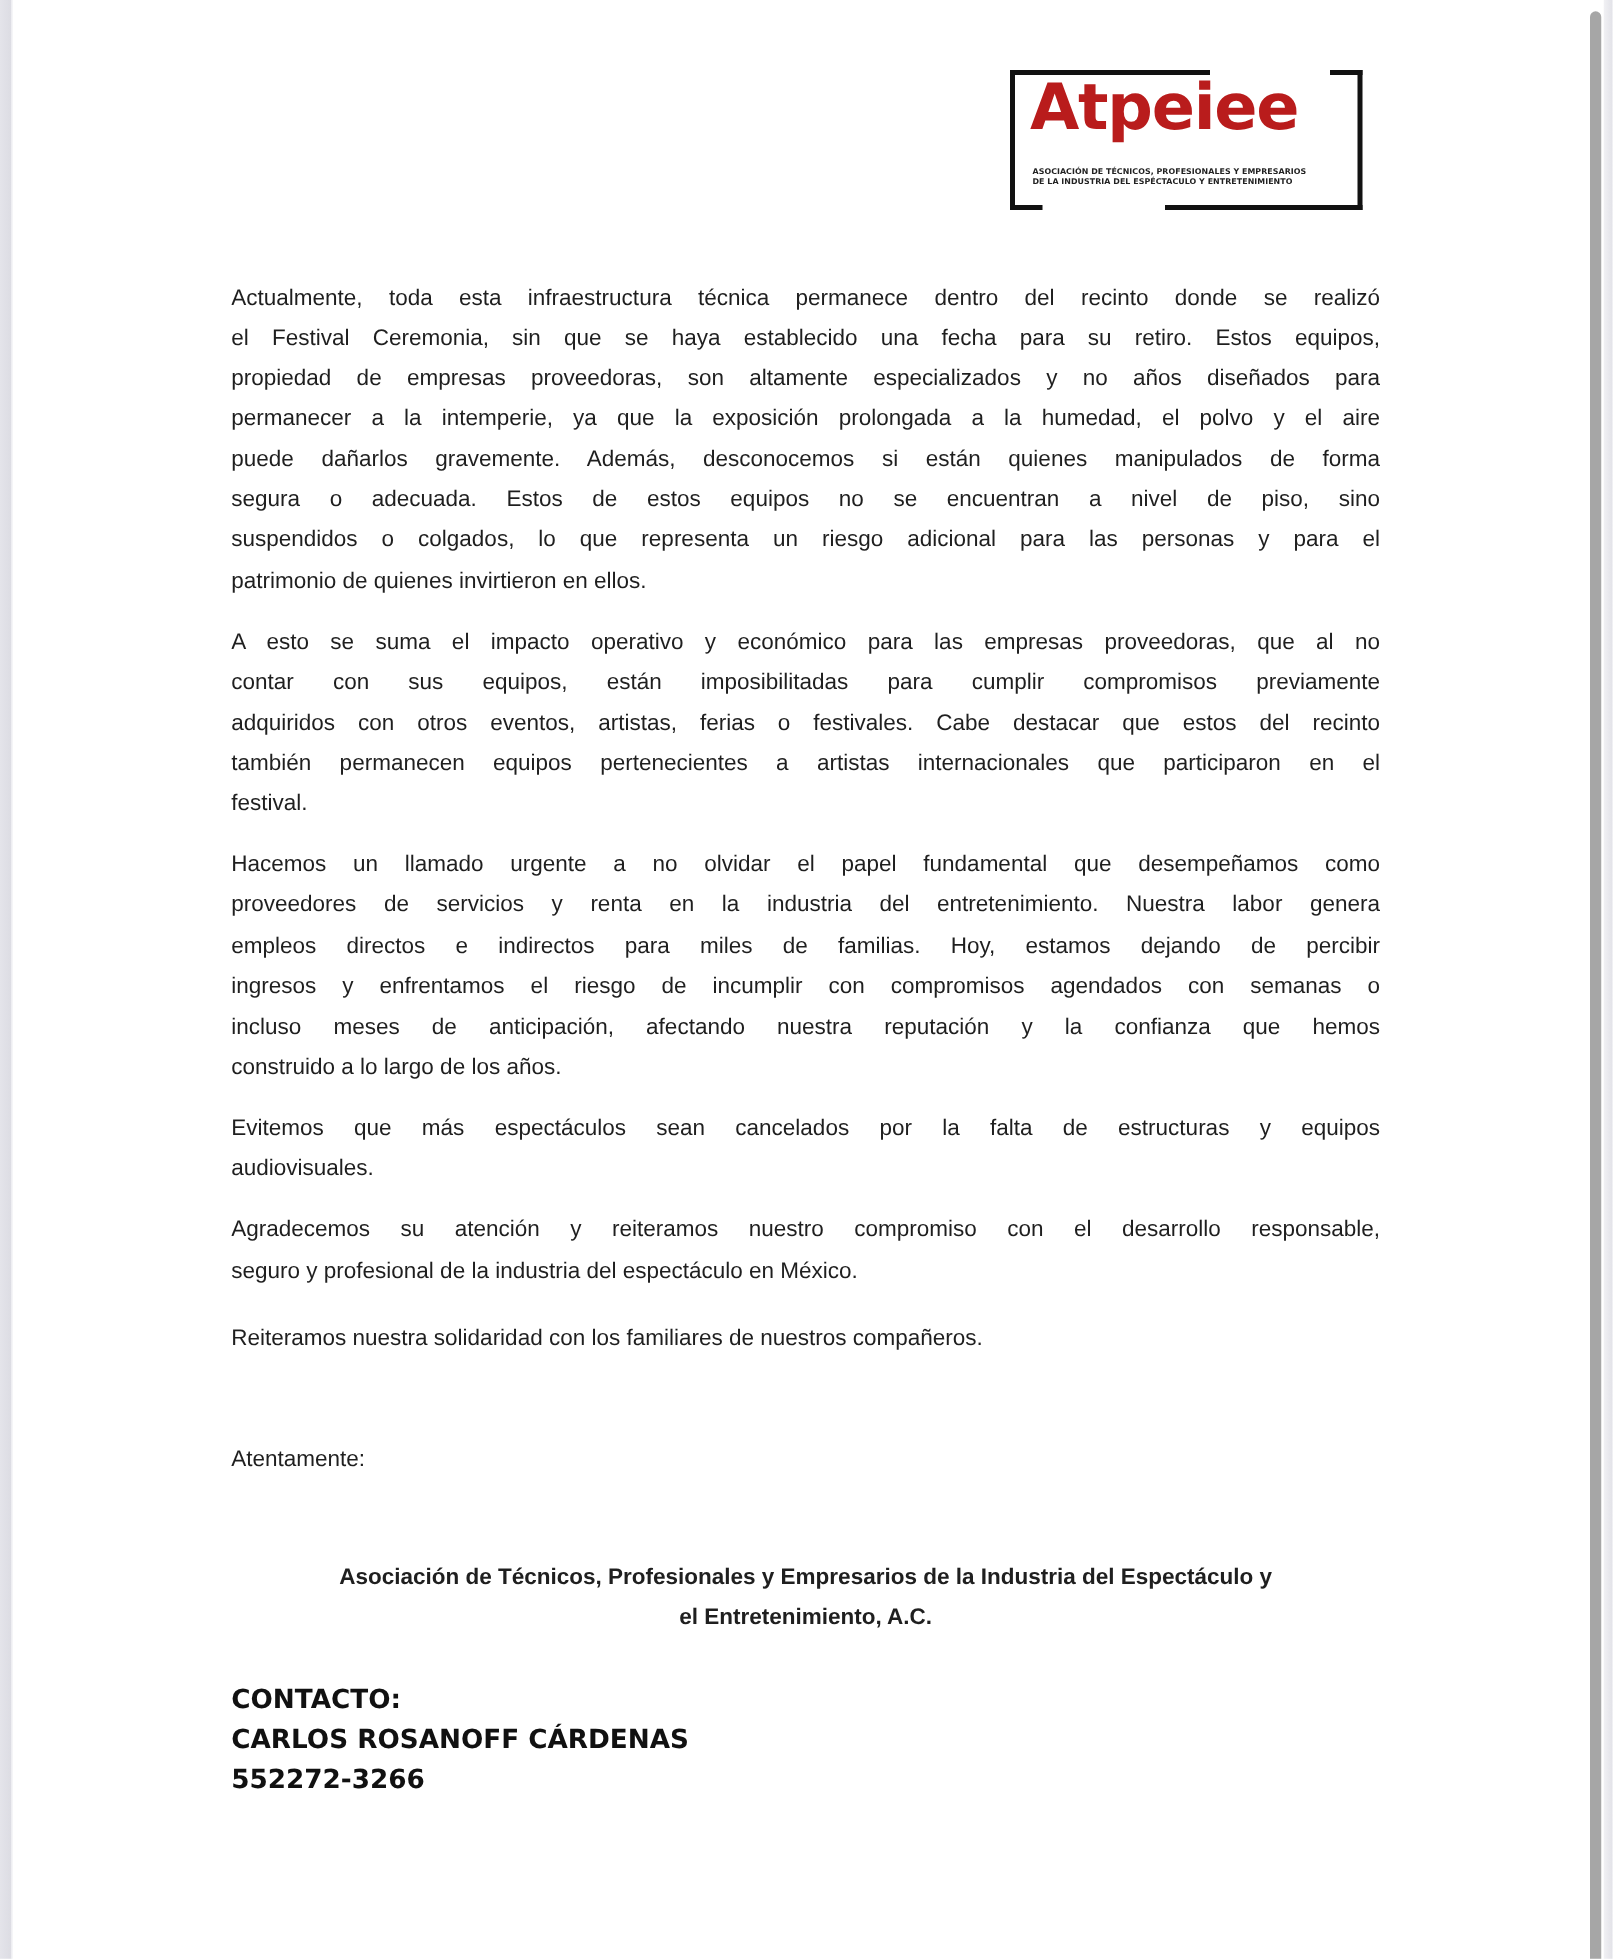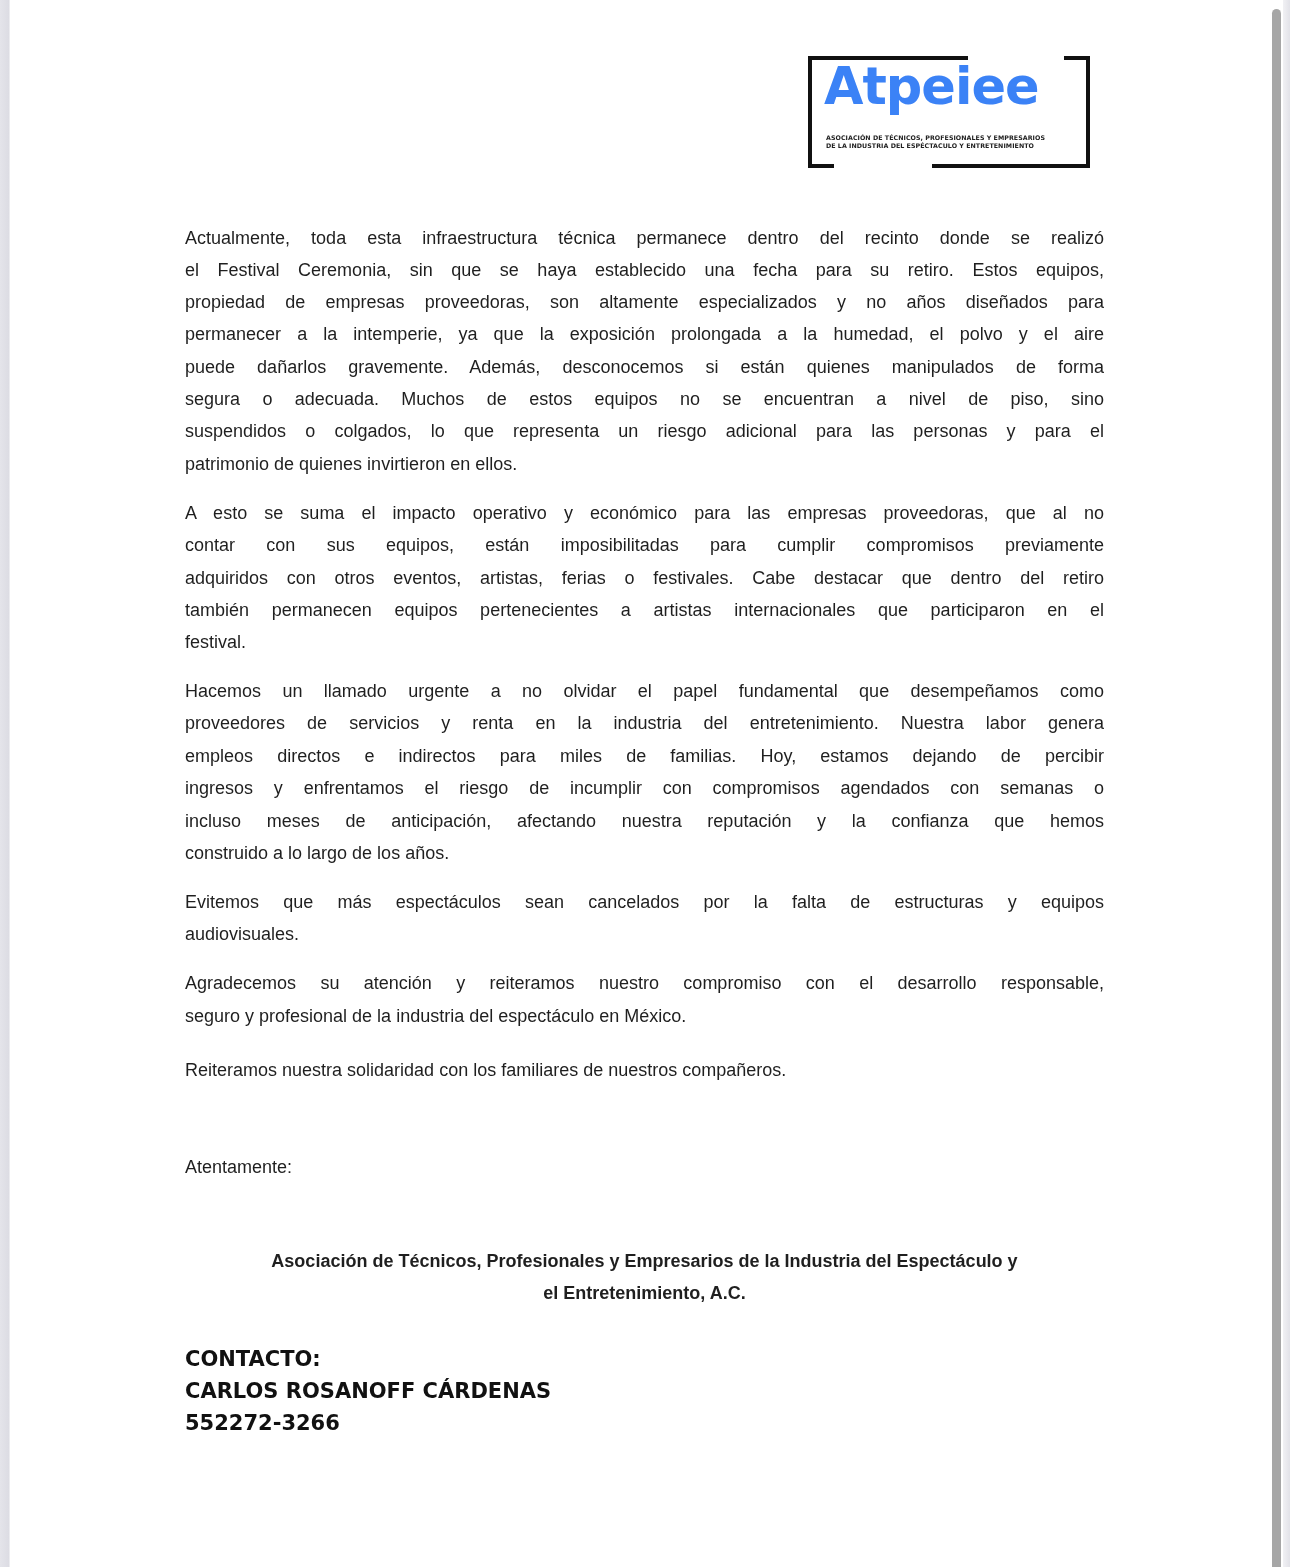--- a/index.html
+++ b/index.html
@@ -21,21 +21,21 @@
   .scrollbar-thumb {
     position: absolute; left: 1272px; top: 9px; width: 9px; height: 1558px;
     background: #a6a6a6; border-radius: 5px 5px 0 0;
   }
   
   .logo { position: absolute; left: 806px; top: 55px; width: 286px; height: 114px; }
   .logo .bar { position: absolute; background: #111; }
   .logo-title {
     position: absolute; left: 18px; top: 6px;
     font-family: "DejaVu Sans", sans-serif; font-weight: bold;
-    font-size: 51px; letter-spacing: -1px; color: #3b82f6; line-height: 1;
+    font-size: 51px; letter-spacing: -1px; color: #b91c1c; line-height: 1;
   }
   .logo-sub {
     position: absolute; left: 20px; top: 79px; width: 260px;
     font-family: "DejaVu Sans", sans-serif; font-weight: bold;
     font-size: 6.3px; line-height: 8px; color: #222; white-space: nowrap;
     letter-spacing: 0.05px;
   }
   
   .content { position: absolute; left: 185px; top: 0; width: 919px; }
   .line {
@@ -68,27 +68,27 @@
   </div>
 </div>
 
 <div class="content">
 
   <div class="line just" style="top:223px">Actualmente, toda esta infraestructura técnica permanece dentro del recinto donde se realizó</div>
   <div class="line just" style="top:255px">el Festival Ceremonia, sin que se haya establecido una fecha para su retiro. Estos equipos,</div>
   <div class="line just" style="top:287px">propiedad de empresas proveedoras, son altamente especializados y no años diseñados para</div>
   <div class="line just" style="top:319px">permanecer a la intemperie, ya que la exposición prolongada a la humedad, el polvo y el aire</div>
   <div class="line just" style="top:352px">puede dañarlos gravemente. Además, desconocemos si están quienes manipulados de forma</div>
-  <div class="line just" style="top:384px">segura o adecuada. Muchos de estos equipos no se encuentran a nivel de piso, sino</div>
+  <div class="line just" style="top:384px">segura o adecuada. Estos de estos equipos no se encuentran a nivel de piso, sino</div>
   <div class="line just" style="top:416px">suspendidos o colgados, lo que representa un riesgo adicional para las personas y para el</div>
   <div class="line" style="top:449px">patrimonio de quienes invirtieron en ellos.</div>
 
   <div class="line just" style="top:498px">A esto se suma el impacto operativo y económico para las empresas proveedoras, que al no</div>
   <div class="line just" style="top:530px">contar con sus equipos, están imposibilitadas para cumplir compromisos previamente</div>
-  <div class="line just" style="top:563px">adquiridos con otros eventos, artistas, ferias o festivales. Cabe destacar que dentro del retiro</div>
+  <div class="line just" style="top:563px">adquiridos con otros eventos, artistas, ferias o festivales. Cabe destacar que estos del recinto</div>
   <div class="line just" style="top:595px">también permanecen equipos pertenecientes a artistas internacionales que participaron en el</div>
   <div class="line" style="top:627px">festival.</div>
 
   <div class="line just" style="top:676px">Hacemos un llamado urgente a no olvidar el papel fundamental que desempeñamos como</div>
   <div class="line just" style="top:708px">proveedores de servicios y renta en la industria del entretenimiento. Nuestra labor genera</div>
   <div class="line just" style="top:741px">empleos directos e indirectos para miles de familias. Hoy, estamos dejando de percibir</div>
   <div class="line just" style="top:773px">ingresos y enfrentamos el riesgo de incumplir con compromisos agendados con semanas o</div>
   <div class="line just" style="top:806px">incluso meses de anticipación, afectando nuestra reputación y la confianza que hemos</div>
   <div class="line" style="top:838px">construido a lo largo de los años.</div>
 

